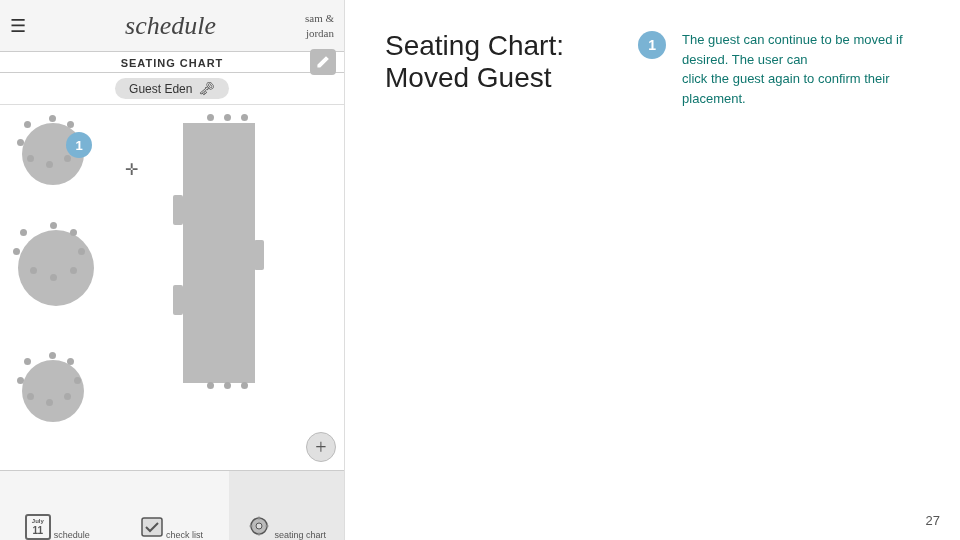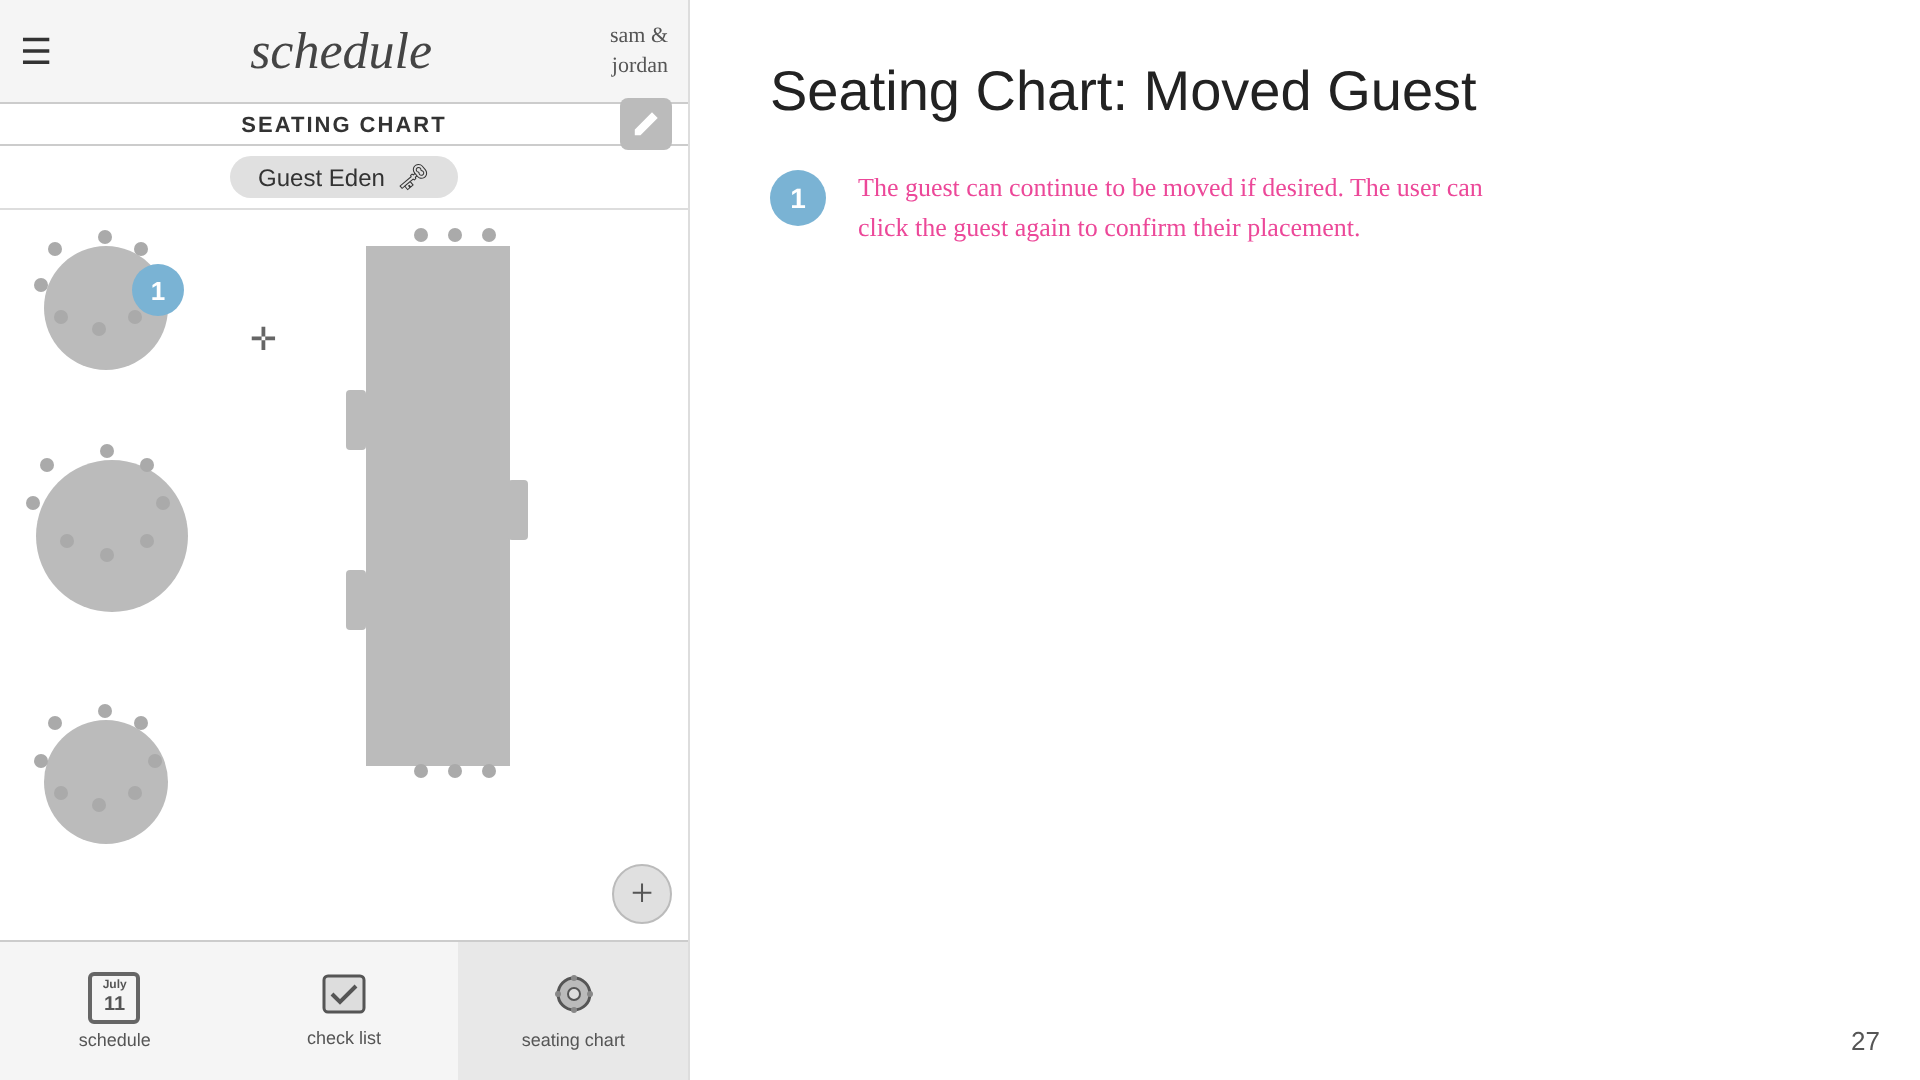--- a/index.html
+++ b/index.html
@@ -181,22 +181,22 @@
     
     .bottom-nav {
       height: 70px;
       border-top: 1px solid #ccc;
       display: flex;
       background: #f5f5f5;
     }
     .nav-item {
       flex: 1;
       display: flex;
-      flex-direction: column;
-      align-items: center;
+      flex-direction: row;
+      align-items: flex-end;
       justify-content: center;
       font-size: 9px;
       font-family: Arial, sans-serif;
       color: #555;
       cursor: pointer;
       gap: 3px;
     }
     .nav-item.active {
       background: #e8e8e8;
     }
@@ -224,21 +224,20 @@
     .calendar-icon-wrap .day {
       font-size: 10px;
       font-weight: bold;
     }
 
     
     .content-area {
       flex: 1;
       padding: 30px 40px 14px 40px;
       display: flex;
-      flex-direction: column;
     }
     .page-title {
       font-family: Arial, sans-serif;
       font-size: 28px;
       font-weight: 300;
       color: #222;
       margin-bottom: 22px;
     }
     .description-text {
       font-family: Arial, sans-serif;
@@ -262,23 +261,23 @@
       align-items: center;
       justify-content: center;
       font-size: 14px;
       font-weight: bold;
       color: #fff;
       font-family: Arial, sans-serif;
       flex-shrink: 0;
       margin-top: 1px;
     }
     .instruction-text {
-      font-family: Liberation Serif, serif;
+      font-family: Liberation Sans, sans-serif;
       font-size: 13px;
-      color: #ec4899;
+      color: #0f766e;
       line-height: 1.5;
       flex: 1;
     }
 
     
     .page-number {
       position: absolute;
       bottom: 12px;
       right: 20px;
       font-family: Arial, sans-serif;

